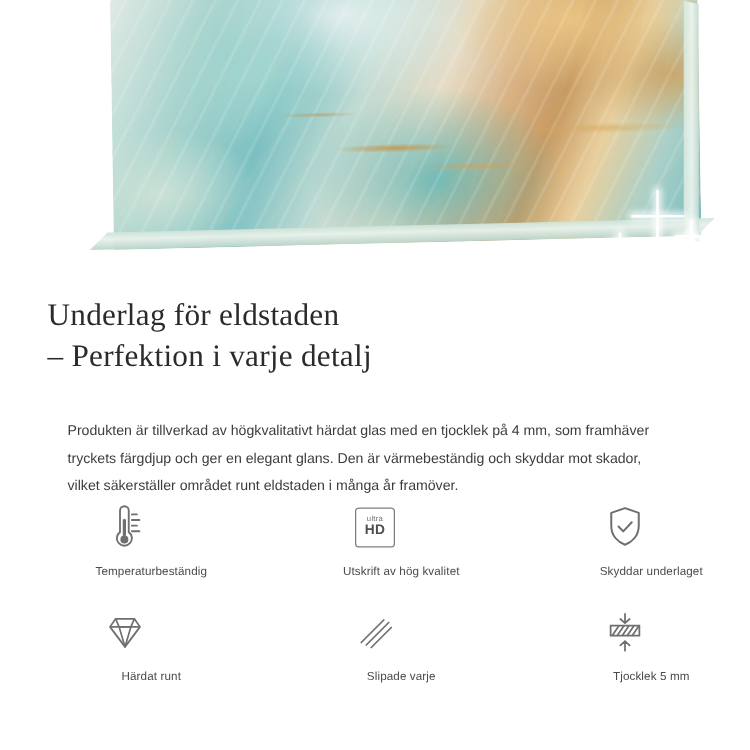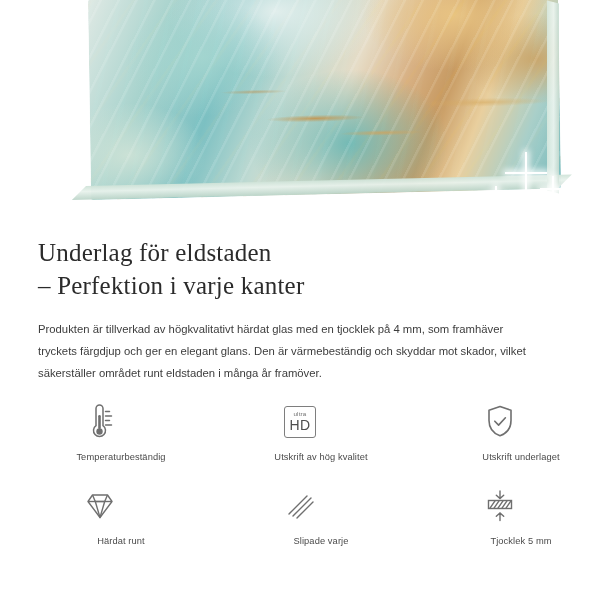--- a/index.html
+++ b/index.html
@@ -119,21 +119,21 @@
     padding: 14px 38px 0 38px;
     font-family: "Liberation Serif", serif;
     font-weight: 400;
     font-size: 25px;
     line-height: 1.32;
     color: #2b2b2b;
     letter-spacing: 0.2px;
   }
   .headline .l2 { display: block; }
   .paragraph {
-    margin: 0;
+    margin: 16px;
     padding: 16px 60px 0 38px;
     font-size: 11.3px;
     line-height: 1.95;
     color: #3c3c3c;
   }
 
   
   .features {
     position: absolute;
     left: 0;
@@ -169,21 +169,21 @@
     height: 30px;
     border: 1.6px solid #7e7e7e;
     border-radius: 3px;
     display: flex;
     flex-direction: column;
     align-items: center;
     justify-content: center;
     line-height: 1.05;
   }
   .ultrahd .t1 { font-size: 6.2px; color: #6f6f6f; letter-spacing: 0.2px; }
-  .ultrahd .t2 { font-size: 14px; font-weight: normal; color: #4e4e4e; letter-spacing: 0.3px; }
+  .ultrahd .t2 { font-size: 11px; font-weight: bold; color: #4e4e4e; letter-spacing: 0.3px; }
   svg { display: block; }
 </style>
 </head>
 <body>
 
 <div class="page">
 
   <div class="hero">
     <div class="hero-art"></div>
     <div class="glass-edge-bottom"></div>
@@ -198,21 +198,21 @@
       </div>
     <div class="sparkle s3">
         <span class="v"></span>
         <span class="h"></span>
       </div>
   </div>
 
   <div class="content">
     <h1 class="headline">
       <span>Underlag för eldstaden</span>
-      <span class="l2">– Perfektion i varje kanter</span>
+      <span class="l2">– Perfektion i varje detalj</span>
     </h1>
     <p class="paragraph">Produkten är tillverkad av högkvalitativt härdat glas med en tjocklek på 4 mm, som framhäver tryckets färgdjup och ger en elegant glans. Den är värmebeständig och skyddar mot skador, vilket säkerställer området runt eldstaden i många år framöver.</p>
   </div>
 
   <div class="features">
 
     <div class="feature">
       <div class="ficon">
         <svg width="34" height="40" viewBox="0 0 34 40" fill="none" stroke="#6f6f6f" stroke-width="1.5" stroke-linecap="round">
           <path d="M13 6.5a3.5 3.5 0 0 1 7 0v17.2a6 6 0 1 1-7 0V6.5z"></path>
@@ -234,21 +234,21 @@
       <div class="flabel">Utskrift av hög kvalitet</div>
     </div>
 
     <div class="feature">
       <div class="ficon">
         <svg width="34" height="40" viewBox="0 0 34 40" fill="none" stroke="#6f6f6f" stroke-width="1.6" stroke-linecap="round" stroke-linejoin="round">
           <path d="M17 4.5l11 3.8v10.2c0 8.1-5.3 13.2-11 15.3-5.7-2.1-11-7.2-11-15.3V8.3L17 4.5z"></path>
           <path d="M11.8 19.2l3.8 3.9 6.8-7.3"></path>
         </svg>
       </div>
-      <div class="flabel">Utskrift underlaget</div>
+      <div class="flabel">Skyddar underlaget</div>
     </div>
 
     <div class="feature">
       <div class="ficon">
         <svg width="36" height="34" viewBox="0 0 36 34" fill="none" stroke="#6f6f6f" stroke-width="1.4" stroke-linejoin="round">
           <path d="M6 12.5L10.5 6h15L30 12.5 18 28.5 6 12.5z"></path>
           <path d="M6 12.5h24"></path>
           <path d="M10.5 6l2.8 6.5L18 28.5l4.7-16L25.5 6"></path>
           <path d="M13.3 12.5h9.4"></path>
         </svg>

